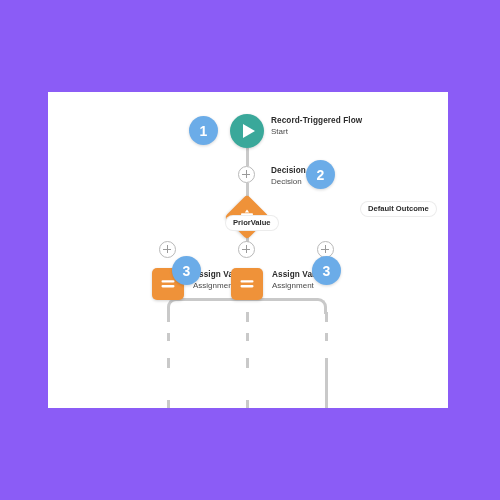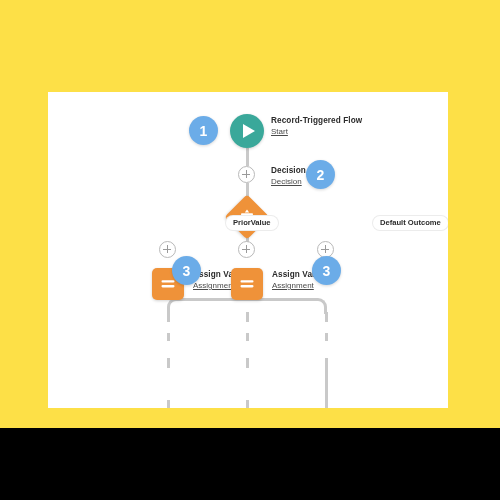--- a/index.html
+++ b/index.html
@@ -1,18 +1,18 @@
 <!DOCTYPE html>
 <html><head>
 <meta charset="utf-8">
 <style>
   html,body{margin:0;padding:0;background:#000;}
   body{width:500px;height:500px;overflow:hidden;
        font-family:"Liberation Sans","DejaVu Sans",sans-serif;}
-  #stage{position:relative;width:500px;height:428px;background:#fde047;}
+  #stage{position:relative;width:500px;height:500px;background:#8b5cf6;}
 
   #canvas{
     position:absolute;left:48px;top:92px;width:400px;height:316px;
     background:#ffffff;overflow:hidden;
   }
 
   
   .conn{position:absolute;background:#c9c9c9;}
   .vline{width:3px;}
   .hline{height:3px;}
@@ -45,21 +45,21 @@
       display:flex;align-items:center;justify-content:center;}
 
   .assign-node{width:32px;height:32px;background:#ef9239;border-radius:5px;
       display:flex;align-items:center;justify-content:center;
       box-shadow:0 1px 3px rgba(0,0,0,.18);}
 
   
   .nodelabel{position:absolute;white-space:nowrap;}
   .nl-title{font-size:8.2px;font-weight:bold;color:#2b2b2b;line-height:11px;
             letter-spacing:.1px;}
-  .nl-sub{font-size:8px;color:#4a4a4a;line-height:11px;text-decoration:underline;}
+  .nl-sub{font-size:8px;color:#4a4a4a;line-height:11px;}
 
   .branch-pill{position:absolute;background:#fff;border-radius:9px;
       padding:2px 7px;font-size:7.6px;font-weight:bold;color:#2b2b2b;
       white-space:nowrap;box-shadow:0 0 0 1px #ececec;line-height:10px;}
 
   
   .badge{position:absolute;width:29px;height:29px;border-radius:50%;
       background:#6bace8;color:#fff;font-size:14px;font-weight:bold;
       display:flex;align-items:center;justify-content:center;
       box-shadow:0 1px 3px rgba(0,0,0,.16);}
@@ -115,21 +115,21 @@
           <polygon points="9,15.4 6.8,12.6 11.2,12.6" fill="#ffffff"></polygon>
         </svg>
       </div>
     </div>
     <div class="nodelabel" style="left:223px;top:73px;">
       <div class="nl-title">Decision</div>
       <div class="nl-sub">Decision</div>
     </div>
 
     <div class="branch-pill" style="left:178px;top:124px;">PriorValue</div>
-    <div class="branch-pill" style="left:313px;top:124px;margin-left:12px;">Default Outcome</div>
+    <div class="branch-pill" style="left:313px;top:110px;">Default Outcome</div>
 
     <div class="plus" style="left:111px;top:149px;"></div>
     <div class="plus" style="left:190px;top:149px;"></div>
     <div class="plus" style="left:269px;top:149px;"></div>
 
     <div class="node assign-node" style="left:104px;top:176px;">
       <svg width="18" height="18" viewBox="0 0 18 18" aria-hidden="true">
         <rect x="2.5" y="5.3" width="13" height="2.3" rx="1.1" fill="#ffffff"></rect>
         <rect x="2.5" y="10.1" width="13" height="2.3" rx="1.1" fill="#ffffff"></rect>
       </svg>

